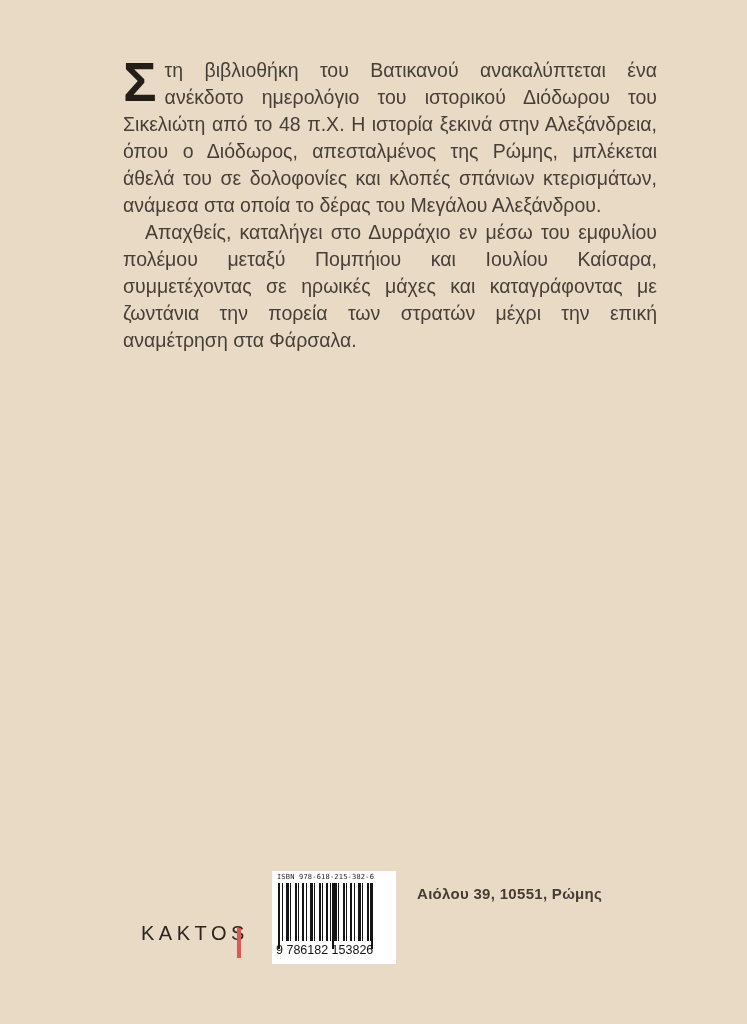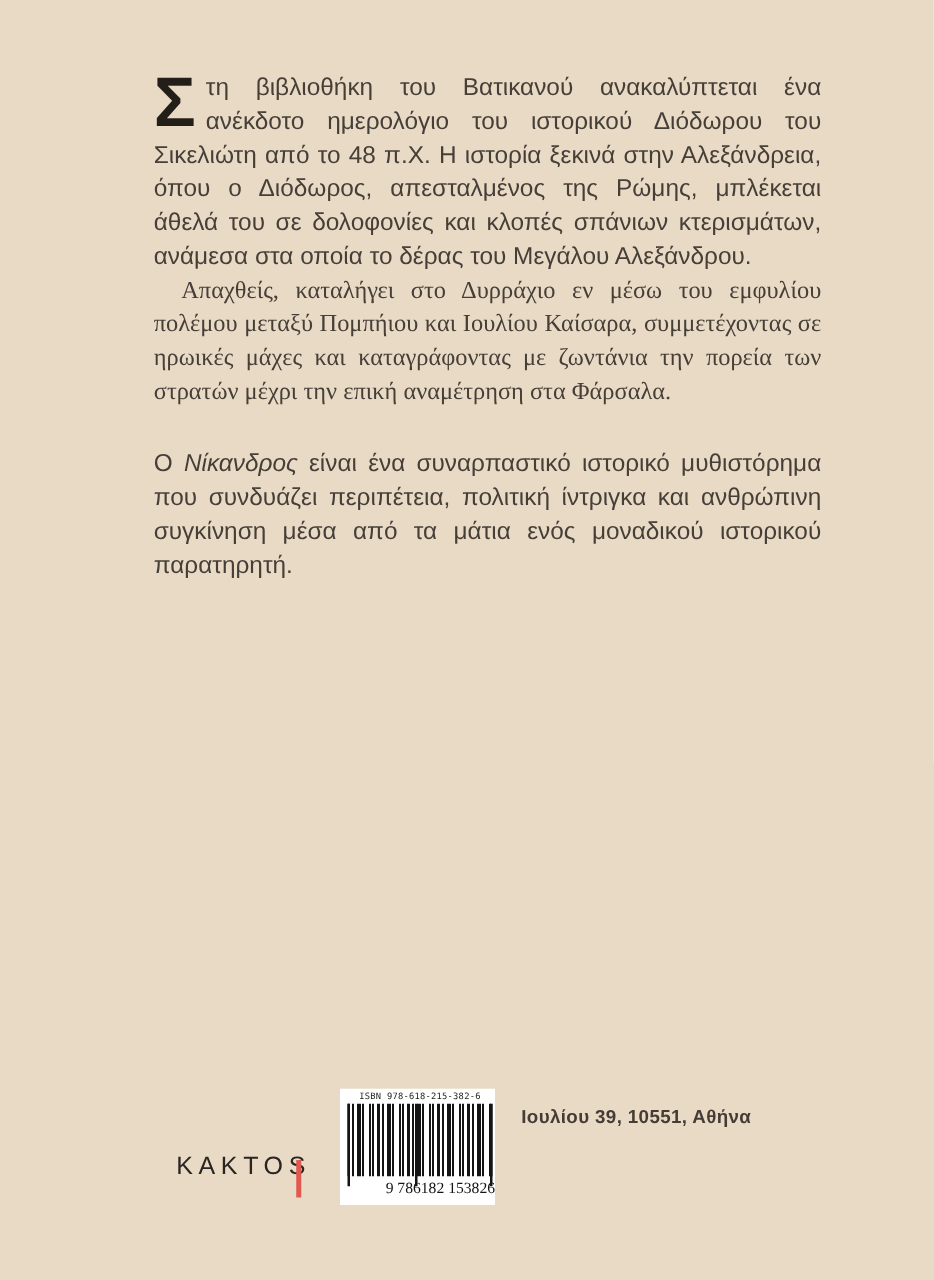--- a/index.html
+++ b/index.html
@@ -12,21 +12,21 @@
   }
   
   .text-block{
     position:absolute;
     left:123px;top:57px;width:534px;
     color:#463f38;
     font-size:19.5px;line-height:27px;
     text-align:justify;
   }
   .text-block p{margin:0;}
-  .indent{text-indent:22px;font-family:Liberation Serif, serif;}
+  .indent{text-indent:22px;}
   .para-last{margin-top:31px !important;}
   .dropcap{
     float:left;
     font-size:56px;line-height:47px;
     font-weight:bold;
     color:#241e18;
     padding:1px 8px 0 0;
   }
   .italic{font-style:italic;}
   
@@ -38,21 +38,21 @@
   .logo-bar{
     position:absolute;left:237px;top:928px;
     width:4px;height:30px;
     background:#e0584e;
   }
   .barcode{
     position:absolute;left:272px;top:871px;
     width:124px;height:93px;
     background:#ffffff;
     box-sizing:border-box;
-    padding:2px 0 0 4px;
+    padding:2px 21px 0 4px;
   }
   .barcode .isbn-label{
     font-family:"DejaVu Sans Mono",monospace;
     font-size:7px;letter-spacing:0.2px;
     color:#1b1b1b;
     text-align:center;
     white-space:nowrap;
     height:9px;line-height:9px;
   }
   .bars-wrap{position:relative;height:58px;margin-top:1px;}
@@ -71,58 +71,57 @@
     position:absolute;top:0;
     width:2px;height:66px;
     background:#141414;
   }
   .guard.g-left{left:2px;}
   .guard.g-mid{left:56px;}
   .guard.g-right{right:2px;}
   .barcode .digits{
     position:relative;
     margin-top:2px;
-    font-family:Liberation Serif, serif;
+    font-family:Liberation Sans, sans-serif;
     font-size:12.5px;
     color:#141414;
-    text-align:right;
+    text-align:left;
     white-space:nowrap;
     background:transparent;
   }
   .publisher{
     position:absolute;left:417px;top:884px;
     color:#453d35;
     font-size:15px;line-height:19px;
     font-weight:bold;
     letter-spacing:0.3px;
     white-space:nowrap;
   }
 </style>
 </head>
 <body>
 
 <div class="page">
 
   <div class="text-block">
     <p><span class="dropcap">Σ</span><span>τη βιβλιοθήκη του Βατικανού ανακαλύπτεται ένα ανέκδοτο ημερολόγιο του ιστορικού Διόδωρου του Σικελιώτη από το 48 π.Χ. Η ιστορία ξεκινά στην Αλεξάνδρεια, όπου ο Διόδωρος, απεσταλμένος της Ρώμης, μπλέκεται άθελά του σε δολοφονίες και κλοπές σπάνιων κτερισμάτων, ανάμεσα στα οποία το δέρας του Μεγάλου Αλεξάνδρου.</span></p>
     <p class="indent">Απαχθείς, καταλήγει στο Δυρράχιο εν μέσω του εμφυλίου πολέμου μεταξύ Πομπήιου και Ιουλίου Καίσαρα, συμμετέχοντας σε ηρωικές μάχες και καταγράφοντας με ζωντάνια την πορεία των στρατών μέχρι την επική αναμέτρηση στα Φάρσαλα.</p>
-    <p class="para-last"><span>Ο </span><span class="italic">Νίκανδρος</span><span> είναι ένα συναρπαστικό ιστορικό μυθιστόρημα που συνδυάζει περιπέτεια, πολιτική ίντριγκα και ανθρώπινη συγκίνηση μέσα από τα μάτια ενός μοναδικού ιστορικού παρατηρητή.</span></p>
   </div>
 
   <div class="logo">KAKTOS</div>
   <div class="logo-bar"></div>
 
   <div class="barcode">
     <div class="isbn-label">ISBN 978-618-215-382-6</div>
     <div class="bars-wrap">
       <div class="bars"></div>
       <div class="guard g-left"></div>
       <div class="guard g-mid"></div>
       <div class="guard g-right"></div>
     </div>
     <div class="digits">9 786182 153826</div>
   </div>
 
   <div class="publisher">
-    <div>Ιουλίου 39, 10551, Αθήνα</div>
+    <div>Αιόλου 39, 10551, Ρώμης</div>
   </div>
 
 </div>
 
 </body></html>

